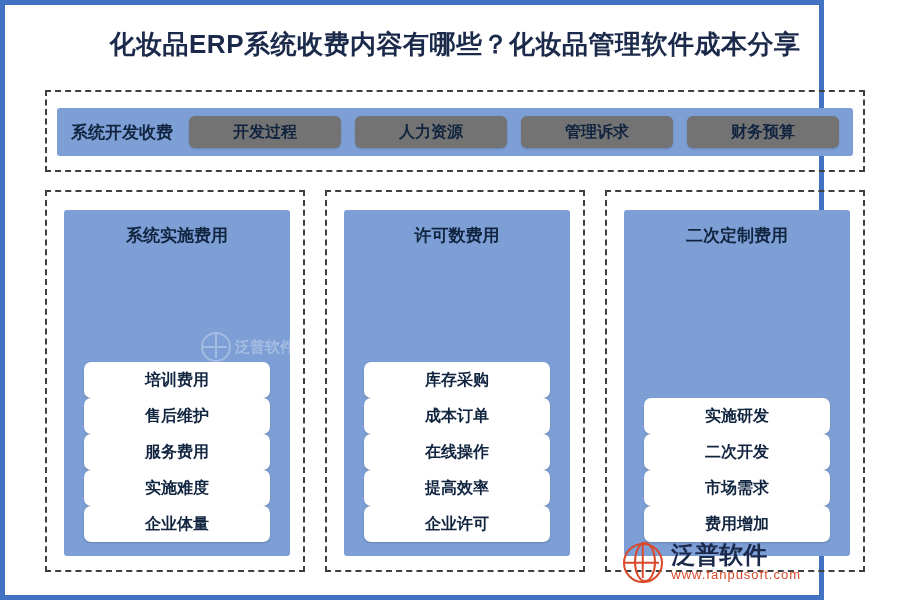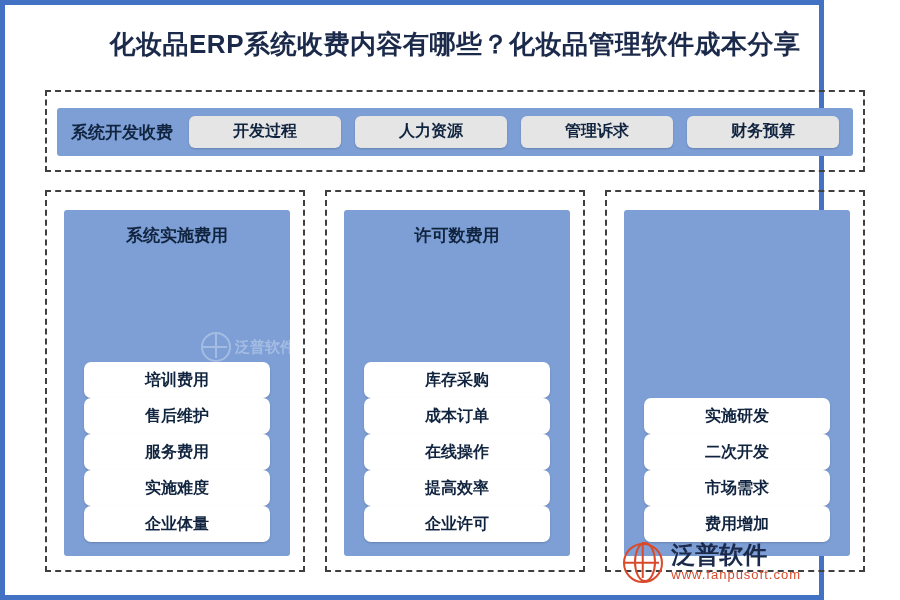--- a/index.html
+++ b/index.html
@@ -50,38 +50,37 @@
     left: 52px;
     top: 103px;
     width: 796px;
     height: 48px;
     background: #7d9fd6;
     border-radius: 3px;
     display: flex;
     align-items: center;
     box-sizing: border-box;
     padding: 0 14px;
-    font-family: Liberation Mono, monospace;
   }
   .top-bar-label {
     color: #11243f;
     font-size: 17px;
     font-weight: bold;
     white-space: nowrap;
     margin-right: 16px;
   }
   .top-pills {
     display: flex;
     flex: 1;
     justify-content: space-between;
     align-items: center;
     gap: 14px;
   }
   .pill {
-    background: #e5e5e5;
+    background: #737373;
     border-radius: 6px;
     height: 32px;
     line-height: 32px;
     flex: 1;
     text-align: center;
     font-size: 16px;
     font-weight: bold;
     color: #11243f;
     box-shadow: 0 1px 2px rgba(0,0,0,0.18);
     white-space: nowrap;
@@ -297,20 +296,21 @@
           <div class="col-item">成本订单</div>
           <div class="col-item">在线操作</div>
           <div class="col-item">提高效率</div>
           <div class="col-item">企业许可</div>
         </div>
       </div>
     </div>
 
     <div class="col-dashed">
       <div class="col-inner">
+        <div class="col-title">二次定制费用</div>
         <div class="col-items">
           <div class="col-item">实施研发</div>
           <div class="col-item">二次开发</div>
           <div class="col-item">市场需求</div>
           <div class="col-item">费用增加</div>
         </div>
       </div>
     </div>
 
   </div>

